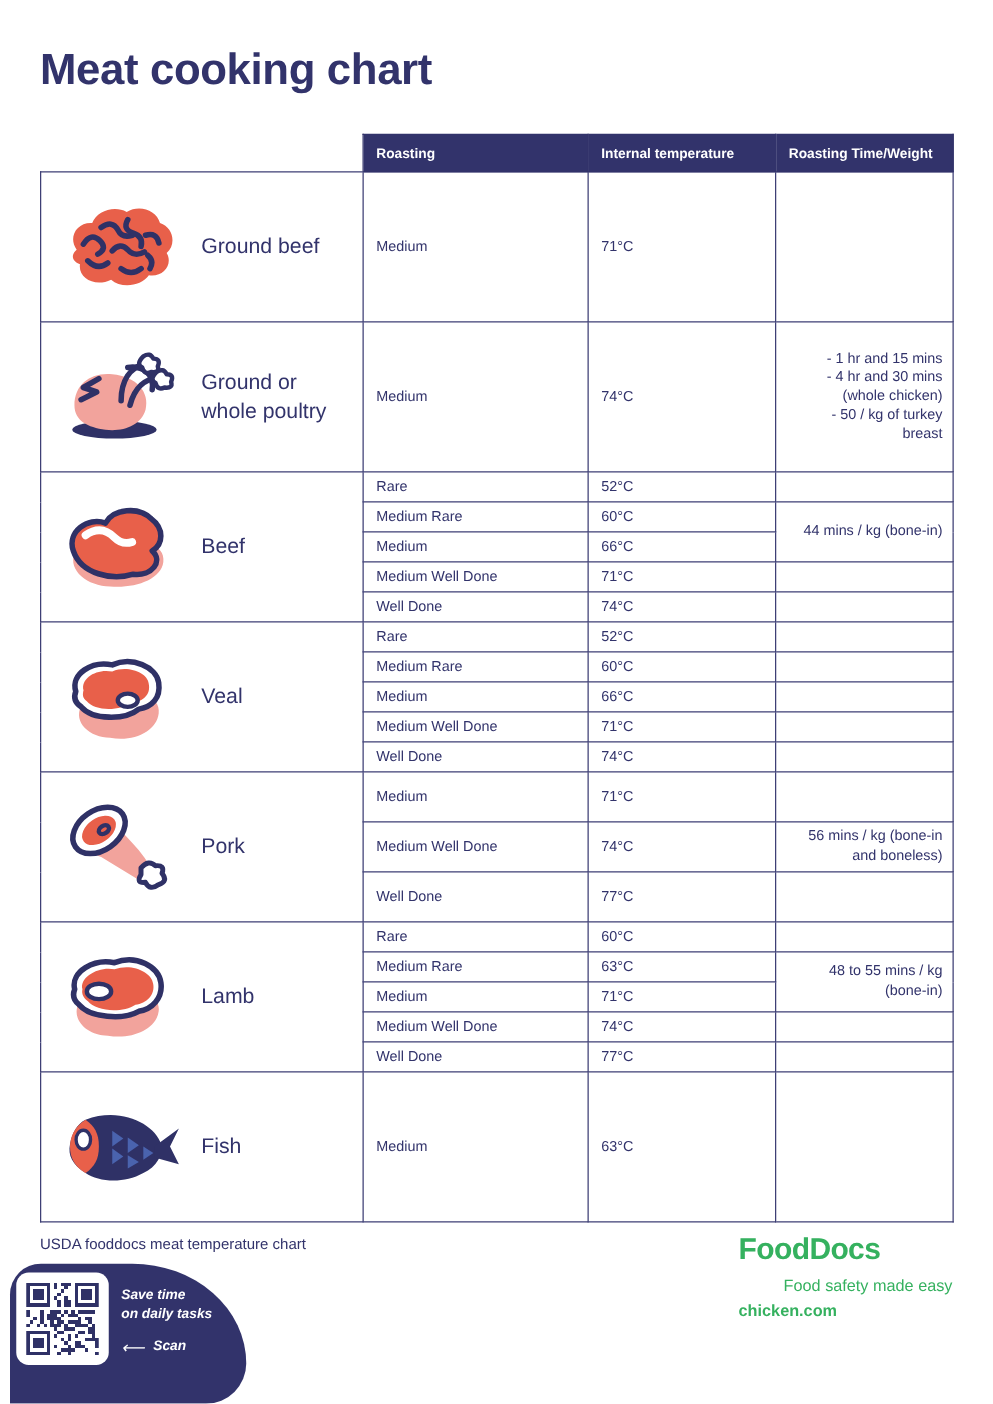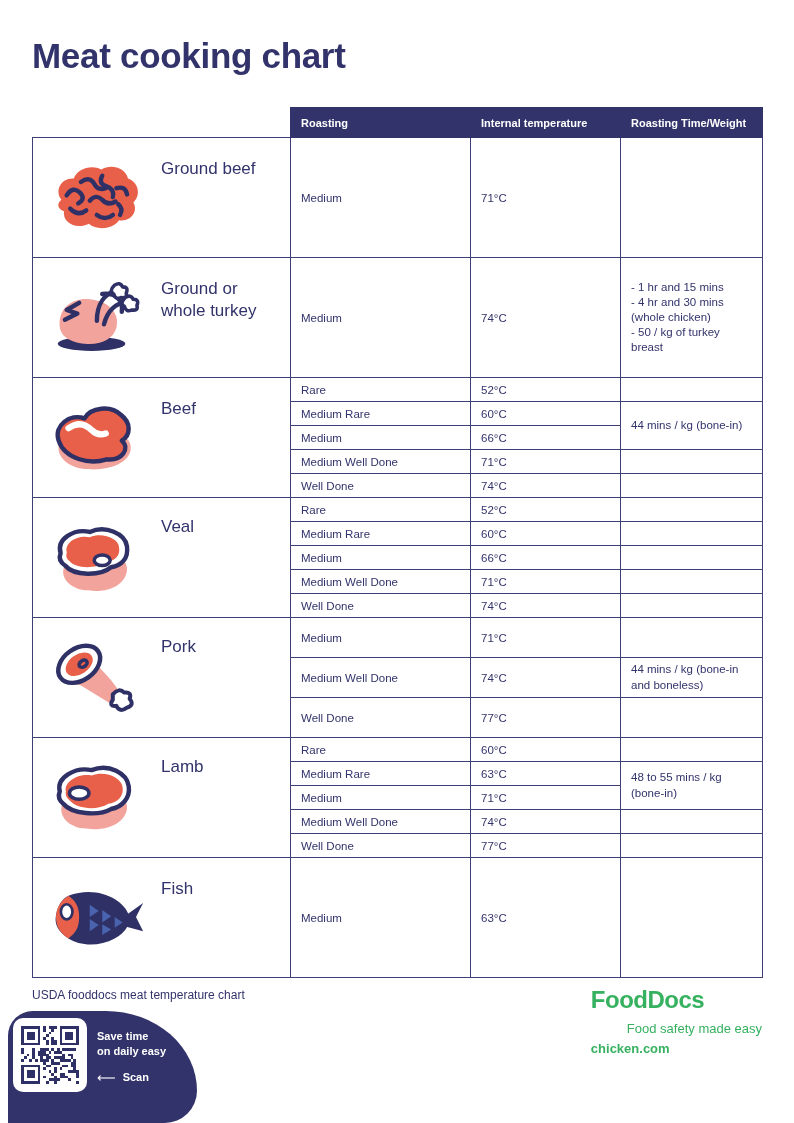--- a/index.html
+++ b/index.html
@@ -15,29 +15,29 @@
   .page{position:relative;width:794px;height:1123px;background:#fff;overflow:hidden;}
 
   .page-title{position:absolute;left:32px;top:36px;font-size:35px;font-weight:bold;letter-spacing:-0.3px;color:var(--navy);}
 
   table.meat-table{position:absolute;left:32px;top:107px;width:730px;border-collapse:collapse;table-layout:fixed;}
   td.corner{border:none;background:#fff;}
   thead tr{height:30px;}
   thead th{background:var(--navy);color:#fff;font-size:11px;font-weight:bold;text-align:left;padding:0 4px 0 10px;border:1px solid var(--navy);}
   tbody td{border:1px solid var(--border);font-size:11.5px;color:var(--navy);padding:2px 8px 2px 10px;vertical-align:middle;background:#fff;}
   td.meat-cell{padding:0 4px;}
-  .meat-inner{display:flex;gap:14px;padding-left:8px;}
+  .meat-inner{display:flex;align-items:center;gap:14px;padding-left:8px;}
   .meat-icon{flex:0 0 auto;width:102px;display:flex;justify-content:center;}
   .meat-name{font-size:17px;line-height:1.3;max-width:128px;}
-  td.roasting div{line-height:1.32;}
+  td.roasting div{line-height:1.32;text-align:right;}
 
   .caption{position:absolute;left:32px;top:988px;font-size:12px;color:var(--navy);}
 
   .footer-blob{position:absolute;left:8px;bottom:0;width:189px;height:112px;background:var(--navy);
-    border-radius:26px 96px 34px 0 / 26px 84px 34px 0;}
+    border-radius:26px 96px 34px 0 / 26px 84px 34px 0;font-style:italic;}
   .qr-box{position:absolute;left:5px;top:7px;width:74px;height:74px;background:#fff;border-radius:10px;
     display:flex;align-items:center;justify-content:center;}
   .promo-text{position:absolute;left:89px;top:18px;color:#fff;font-size:11px;font-weight:bold;line-height:15px;}
   .scan-row{margin-top:11px;display:flex;align-items:center;gap:7px;}
   .scan-arrow{font-size:13px;font-weight:normal;}
 
   .logo-block{position:absolute;right:32px;top:986px;text-align:left;color:var(--green);}
   .brand{font-size:24px;font-weight:bold;letter-spacing:-0.5px;}
   .tagline{font-size:13px;margin-top:7px;margin-left:36px;}
   .url{font-size:13px;font-weight:bold;margin-top:5px;}
@@ -102,21 +102,21 @@
                     <path d="M56 48 C56 30 64 18 78 14"></path>
       <path d="M64 52 C68 36 78 28 90 27"></path>
                     <path d="M62 18 C76 16 86 24 84 38"></path>
     </g>
     <g fill="#fff" stroke="#2f3166" stroke-width="4" stroke-linejoin="round">
       <path d="M76 8 q6 -4 9 2 q7 0 4 7 q2 6 -6 5 q-6 3 -8 -4 q-6 -3 1 -10 z"></path>
       <path d="M88 22 q6 -4 9 2 q7 0 4 7 q2 6 -6 5 q-6 3 -8 -4 q-6 -3 1 -10 z"></path>
     </g>
                 </svg>
               </span>
-              <span class="meat-name">Ground or whole turkey</span>
+              <span class="meat-name">Ground or whole poultry</span>
             </div>
           </td>
           <td>Medium</td>
           <td>74°C</td>
           <td class="roasting" rowspan="1">
             <div>- 1 hr and 15 mins</div>
             <div>- 4 hr and 30 mins (whole chicken)</div>
             <div>- 50 / kg of turkey breast</div>
           </td>
         </tr>
@@ -214,21 +214,21 @@
             </div>
           </td>
           <td>Medium</td>
           <td>71°C</td>
           <td class="roasting" rowspan="1"></td>
         </tr>
         <tr style="height: 40px;">
           <td>Medium Well Done</td>
           <td>74°C</td>
           <td class="roasting" rowspan="1">
-            <div>44 mins / kg (bone-in and boneless)</div>
+            <div>56 mins / kg (bone-in and boneless)</div>
           </td>
         </tr>
         <tr style="height: 40px;">
           <td>Well Done</td>
           <td>77°C</td>
           <td class="roasting" rowspan="1"></td>
         </tr>
         <tr style="height: 24px;">
           <td rowspan="5" class="meat-cell">
             <div class="meat-inner">
@@ -415,21 +415,21 @@
           <rect x="14" y="0" width="7" height="7" fill="#2f3166"></rect>
           <rect x="15" y="1" width="5" height="5" fill="#fff"></rect>
           <rect x="16" y="2" width="3" height="3" fill="#2f3166"></rect>
           <rect x="0" y="14" width="7" height="7" fill="#2f3166"></rect>
           <rect x="1" y="15" width="5" height="5" fill="#fff"></rect>
           <rect x="2" y="16" width="3" height="3" fill="#2f3166"></rect>
         </svg>
     </div>
     <div class="promo-text">
       <div>Save time</div>
-      <div>on daily easy</div>
+      <div>on daily tasks</div>
       <div class="scan-row">
         <span class="scan-arrow">⟵</span>
         <span>Scan</span>
       </div>
     </div>
   </div>
 
   <div class="logo-block">
     <div class="brand">FoodDocs</div>
     <div class="tagline">Food safety made easy</div>

